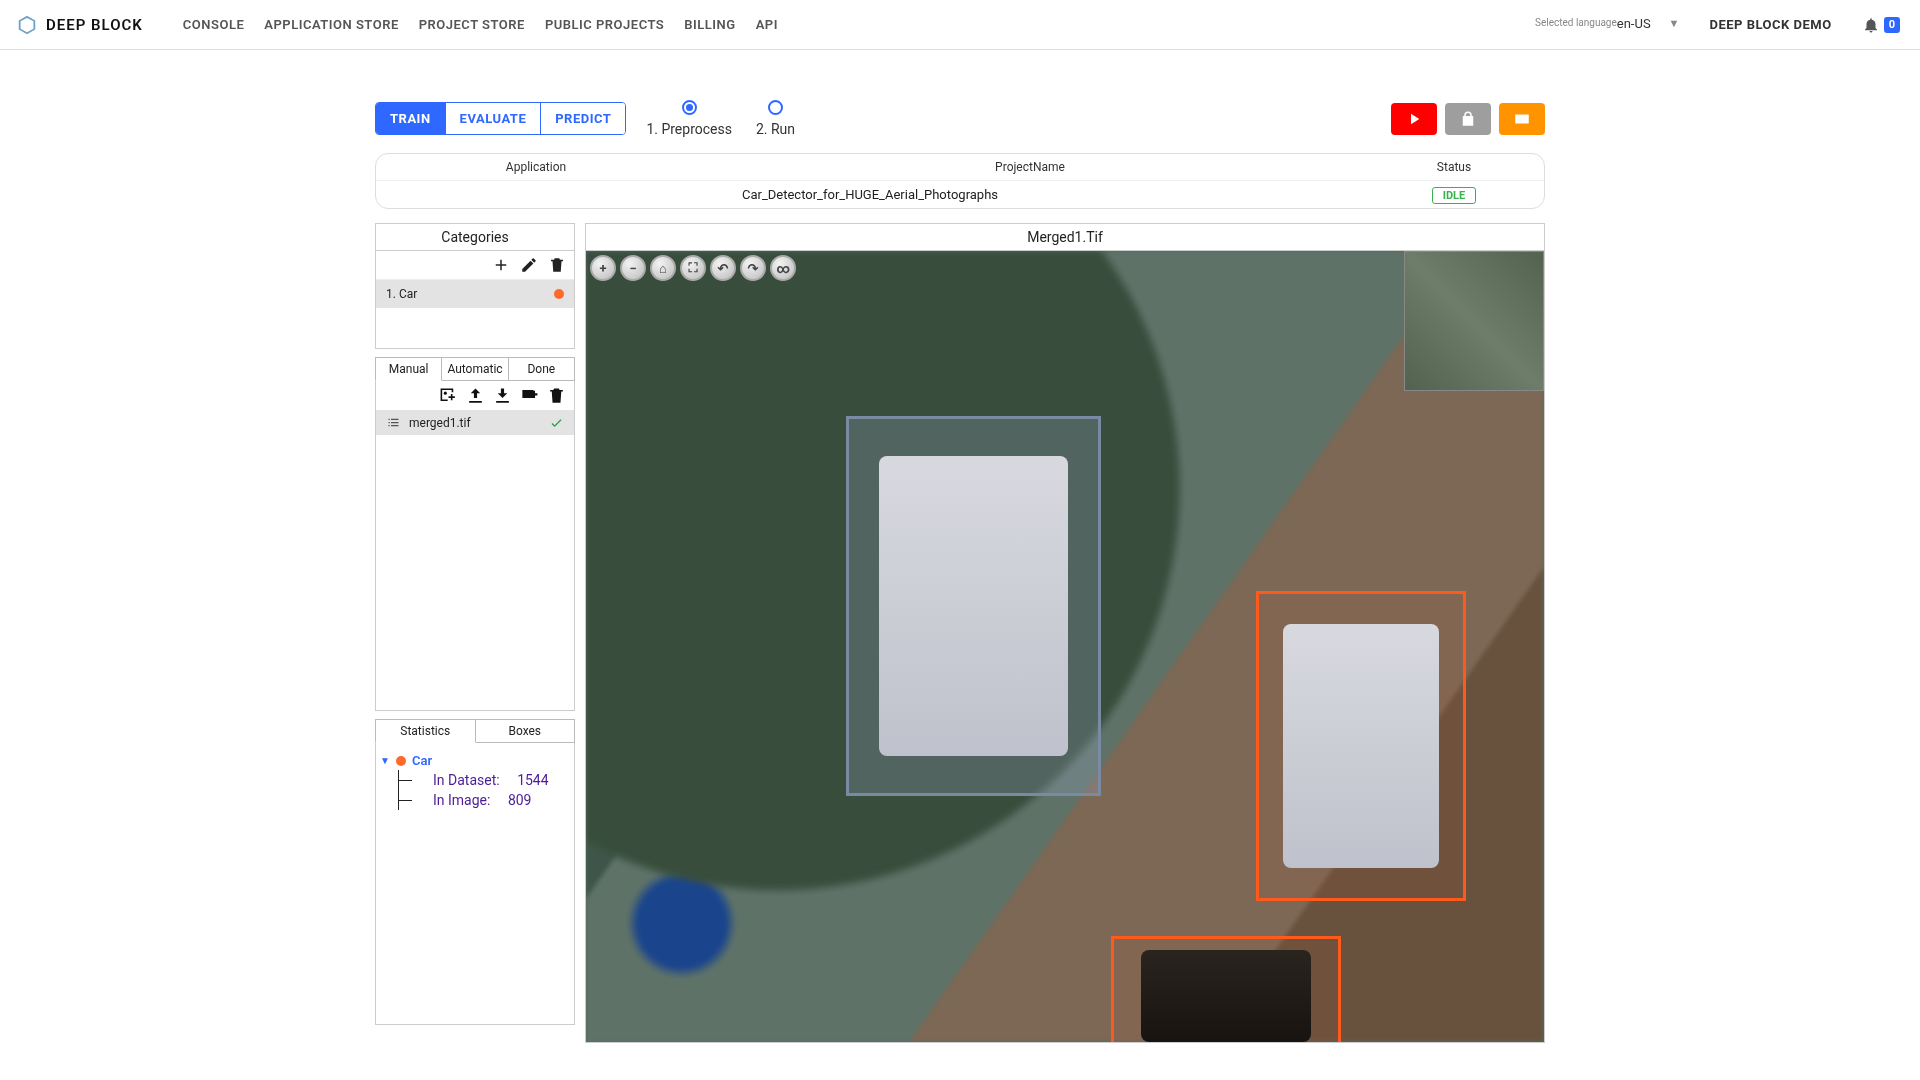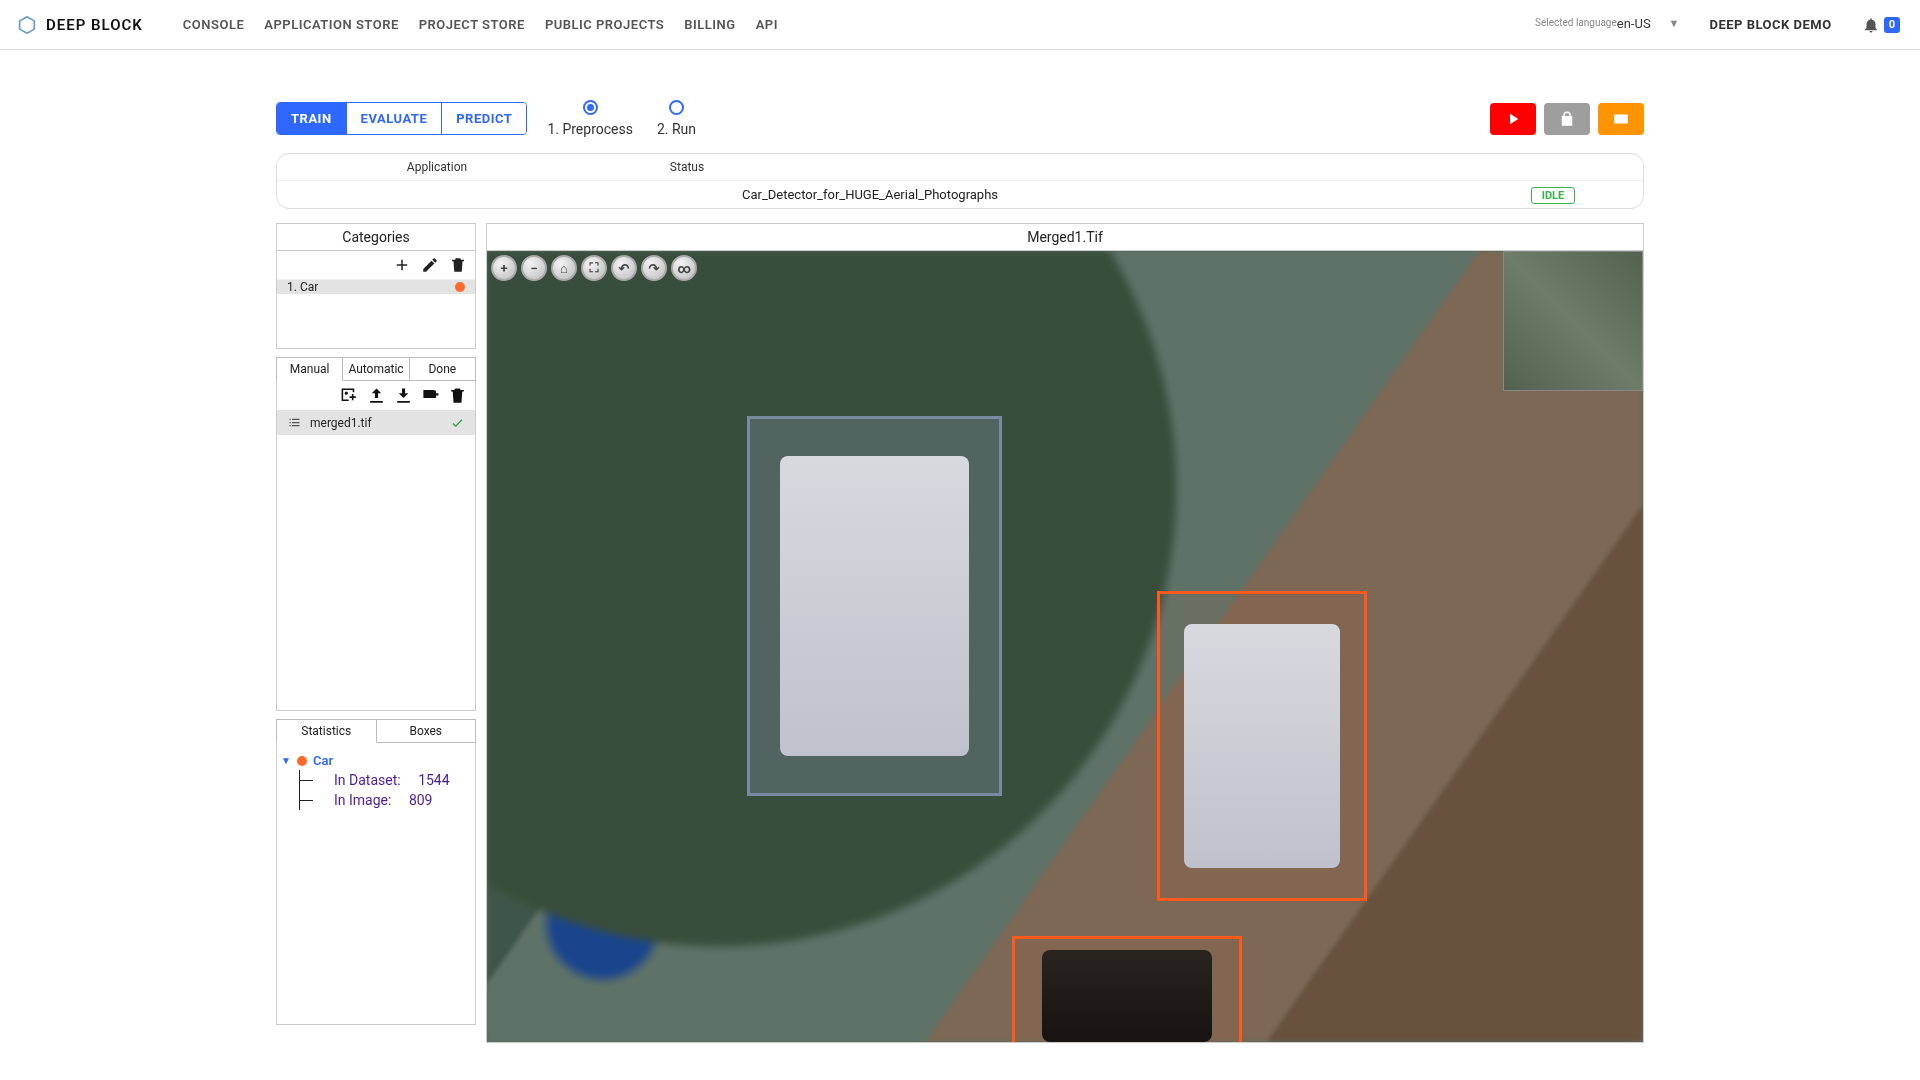--- a/index.html
+++ b/index.html
@@ -16,21 +16,21 @@
 .lang-col { display:flex; flex-direction:row; }
 .lang-val { font-size: 13px; color: #333; }
 .lang-caret { color:#888; font-size:11px;}
 .user { font-size: 13px; font-weight: 700; color: #333; letter-spacing: .5px; }
 .bell { display: flex; align-items: center; gap: 4px; }
 .bell svg { width: 18px; height: 18px; fill: #555; }
 .badge { background: #2f68ff; color: #fff; font-size: 11px; font-weight: 700; padding: 0 5px; border-radius: 3px; line-height: 16px; }
 
 
 .main { position: absolute; top: 50px; bottom: 0; left: 0; right: 0; display: flex; justify-content: center; }
-.container { width: 1368px; padding-top: 50px; }
+.container { width: 1170px; padding-top: 50px; }
 
 
 .topbar { display: flex; align-items: center; gap: 20px; }
 .mode-tabs { display: flex; border: 1px solid #2f68ff; border-radius: 4px; overflow: hidden; }
 .mode-tab { padding: 8px 14px; font-size: 13px; font-weight: 700; letter-spacing: .5px; color: #2f68ff; background:#fff; cursor: pointer; border-right:1px solid #2f68ff;}
 .mode-tab:last-child{border-right:none;}
 .mode-tab.active { background: #2f68ff; color: #fff; }
 .step-radio{display:flex;align-items:center;gap:6px;font-size:14px;color:#333;flex-direction:column;}
 .radio{width:15px;height:15px;border:2px solid #2f68ff;border-radius:50%;display:inline-flex;align-items:center;justify-content:center;}
 .radio.on::after{content:"";width:7px;height:7px;border-radius:50%;background:#2f68ff;}
@@ -54,21 +54,21 @@
 .status-pill{border:1px solid #37b24d;color:#37b24d;font-size:11px;font-weight:700;padding:1px 10px;border-radius:3px;}
 
 
 .workspace{margin-top:14px;display:flex;gap:10px;height:820px;}
 .left{width:200px;display:flex;flex-direction:column;gap:8px;}
 .panel{border:1px solid #ccc;background:#fff;}
 .panel-title{border-bottom:1px solid #ccc;text-align:center;font-size:14px;padding:5px;}
 .panel-tools{display:flex;justify-content:flex-end;gap:10px;padding:5px 8px;border-bottom:1px solid #eee;}
 .panel-tools svg{width:18px;height:18px;fill:#222;cursor:pointer;}
 .cat-items{min-height:68px;}
-.cat-item{display:flex;align-items:center;justify-content:space-between;background:#e3e3e3;padding:0 10px;font-size:12px;}
+.cat-item{display:flex;align-items:center;justify-content:space-between;background:#e3e3e3;padding:7px 10px;font-size:12px;}
 .dot{width:10px;height:10px;border-radius:50%;background:#ff6a2c;}
 
 .sub-tabs{display:flex;}
 .sub-tab{flex:1;border:1px solid #bbb;margin-left:-1px;text-align:center;font-size:12px;padding:4px;cursor:pointer;background:#fff;color:#222;}
 .sub-tab:first-child{margin-left:0;}
 .sub-tab.active{position:relative;border-bottom:1px solid #fff;}
 .files-panel{border:1px solid #ccc;border-top:none;height:330px;}
 .files-toolbar{display:flex;justify-content:flex-end;gap:8px;padding:5px 8px;}
 .files-toolbar svg{width:19px;height:19px;fill:#111;cursor:pointer;}
 .file-row{display:flex;align-items:center;gap:8px;background:#e3e3e3;padding:5px 10px;font-size:12px;}
@@ -172,20 +172,21 @@
           <svg viewBox="0 0 24 24">
               <path d="M3 6h18v12H3zM5 8h2v2H5zm3 0h2v2H8zm3 0h2v2h-2zm3 0h2v2h-2zm3 0h2v2h-2zM5 11h2v2H5zm3 0h2v2H8zm3 0h2v2h-2zm3 0h2v2h-2zm3 0h2v2h-2zM7 14h10v2H7z"></path>
             </svg>
         </button>
       </div>
     </div>
 
     <div class="info-table">
       <div class="info-row info-head">
         <div class="col-app">Application</div>
+        <div class="col-proj">ProjectName</div>
         <div class="col-status">Status</div>
       </div>
       <div class="info-row info-body">
         <div class="col-proj">Car_Detector_for_HUGE_Aerial_Photographs</div>
         <div class="col-status"><span class="status-pill">IDLE</span></div>
       </div>
     </div>
 
     <div class="workspace">
 

